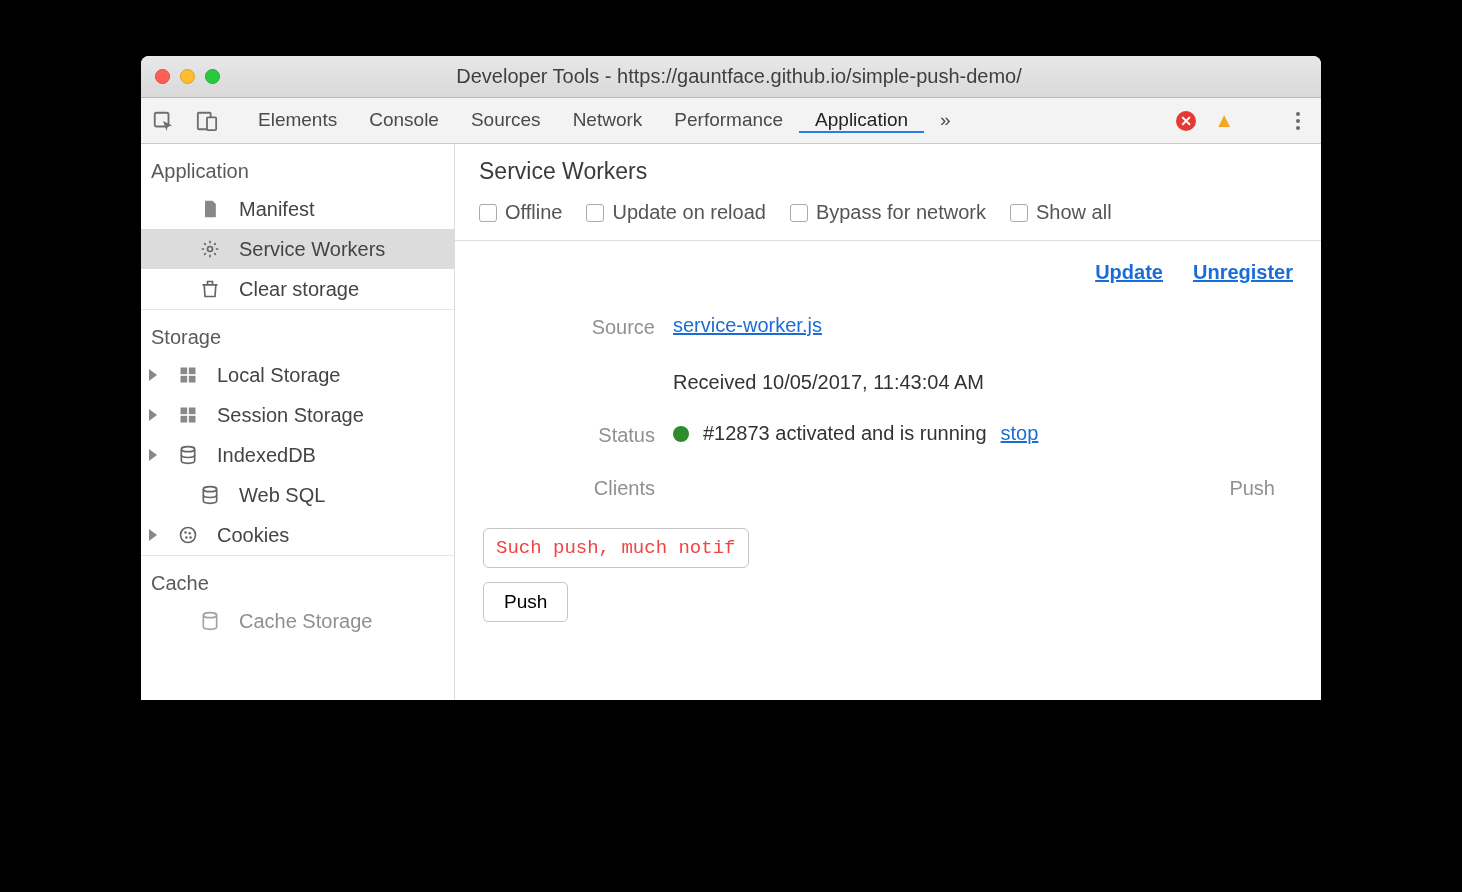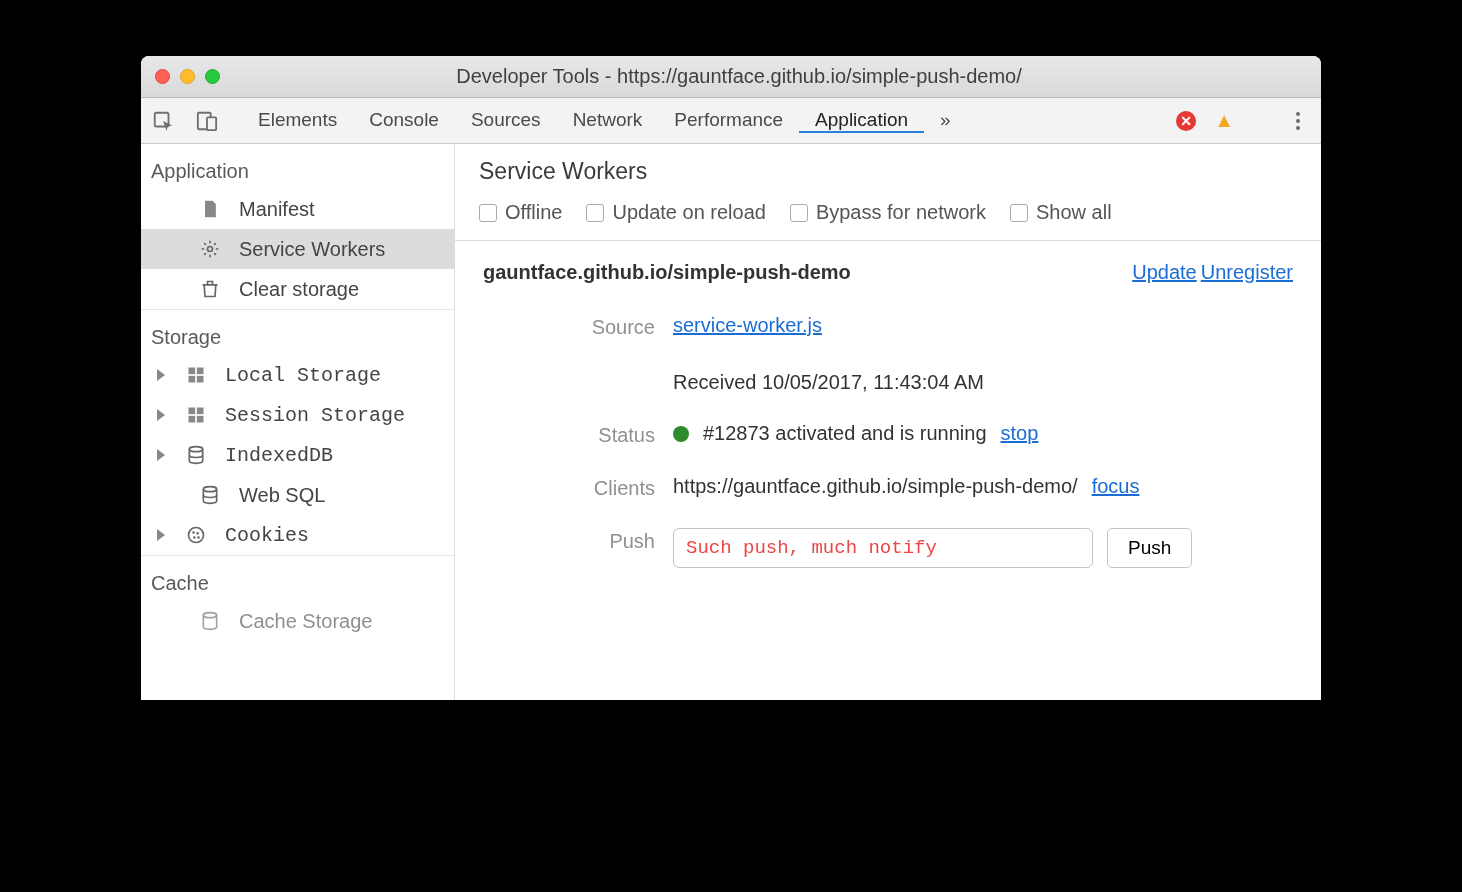--- a/index.html
+++ b/index.html
@@ -87,21 +87,21 @@
   display: flex;
   align-items: center;
   height: 40px;
   padding-left: 30px;
   color: #444;
   font-size: 20px;
   gap: 18px;
   cursor: pointer;
 }
 .tree-item.selected { background: #dcdcdc; }
-.tree-item.indent { padding-left: 16px; font-family: Liberation Mono, monospace; }
+.tree-item.indent { padding-left: 8px; }
 .caret {
   width: 0; height: 0;
   border-top: 6px solid transparent;
   border-bottom: 6px solid transparent;
   border-left: 8px solid #888;
   margin-right: 2px;
 }
 .noexp { width: 10px; }
 .ticon { width: 22px; display: flex; justify-content: center; color: #6b6b6b; }
 .ticon svg { width: 20px; height: 20px; }
@@ -110,21 +110,21 @@
   padding: 14px 24px 16px 24px;
   border-bottom: 1px solid #ddd;
 }
 .panel-title { font-size: 23px; color: #3b3b3b; margin-bottom: 16px; }
 .checkrow { display: flex; gap: 24px; align-items: center; }
 .chk { display: flex; align-items: center; gap: 8px; color: #555; font-size: 20px; }
 .chk input { width: 18px; height: 18px; border: 1px solid #aaa; border-radius: 3px; appearance: none; background: #fff; }
 .sw-body { padding: 20px 28px; display: flex; flex-direction: column; gap: 4px; }
 .sw-headrow { display: flex; align-items: center; margin-bottom: 26px; }
 .sw-origin { font-weight: 600; font-size: 20px; color: #333; }
-.sw-actions { margin-left: auto; display: flex; gap: 4px; }
+.sw-actions { margin-left: auto; display: flex; gap: 30px; font-weight: bold; }
 .link { color: #1a6dd6; text-decoration: underline; font-size: 20px; cursor: pointer; }
 .grid { display: grid; grid-template-columns: 190px 1fr; row-gap: 28px; align-items: start; }
 .label { text-align: right; color: #909090; font-size: 20px; padding-right: 18px; padding-top: 2px; }
 .val { color: #333; font-size: 20px; display: flex; flex-wrap: wrap; align-items: center; gap: 14px; }
 .val .sub { color: #333; font-size: 20px; width: 100%; margin-top: 20px; }
 .status-dot { width: 16px; height: 16px; border-radius: 50%; background: #2e8b2e; display: inline-block; }
 .push-input {
   font-family: Liberation Mono, monospace;
   font-size: 19px;
   padding: 8px 12px;
@@ -316,21 +316,20 @@
             </label>
           <label class="chk">
               <input type="checkbox" style="">
               <span>Show all</span>
             </label>
         </div>
       </div>
 
       <div class="sw-body">
         <div class="sw-headrow">
-          <div class="sw-origin">gauntface.github.io/simple-push-demo</div>
           <div class="sw-actions">
             <span class="link">Update</span>
             <span class="link">Unregister</span>
           </div>
         </div>
 
         <div class="grid">
           <div class="label">Source</div>
           <div class="val">
             <span class="link">service-worker.js</span>
@@ -338,24 +337,20 @@
           </div>
 
           <div class="label">Status</div>
           <div class="val">
             <span class="status-dot"></span>
             <span>#12873 activated and is running</span>
             <span class="link">stop</span>
           </div>
 
           <div class="label">Clients</div>
-          <div class="val">
-            <span>https://gauntface.github.io/simple-push-demo/</span>
-            <span class="link">focus</span>
-          </div>
 
           <div class="label">Push</div>
           <div class="val">
             <input class="push-input" value="Such push, much notify" style="">
             <button class="push-btn">Push</button>
           </div>
         </div>
       </div>
     </div>
   </div>

